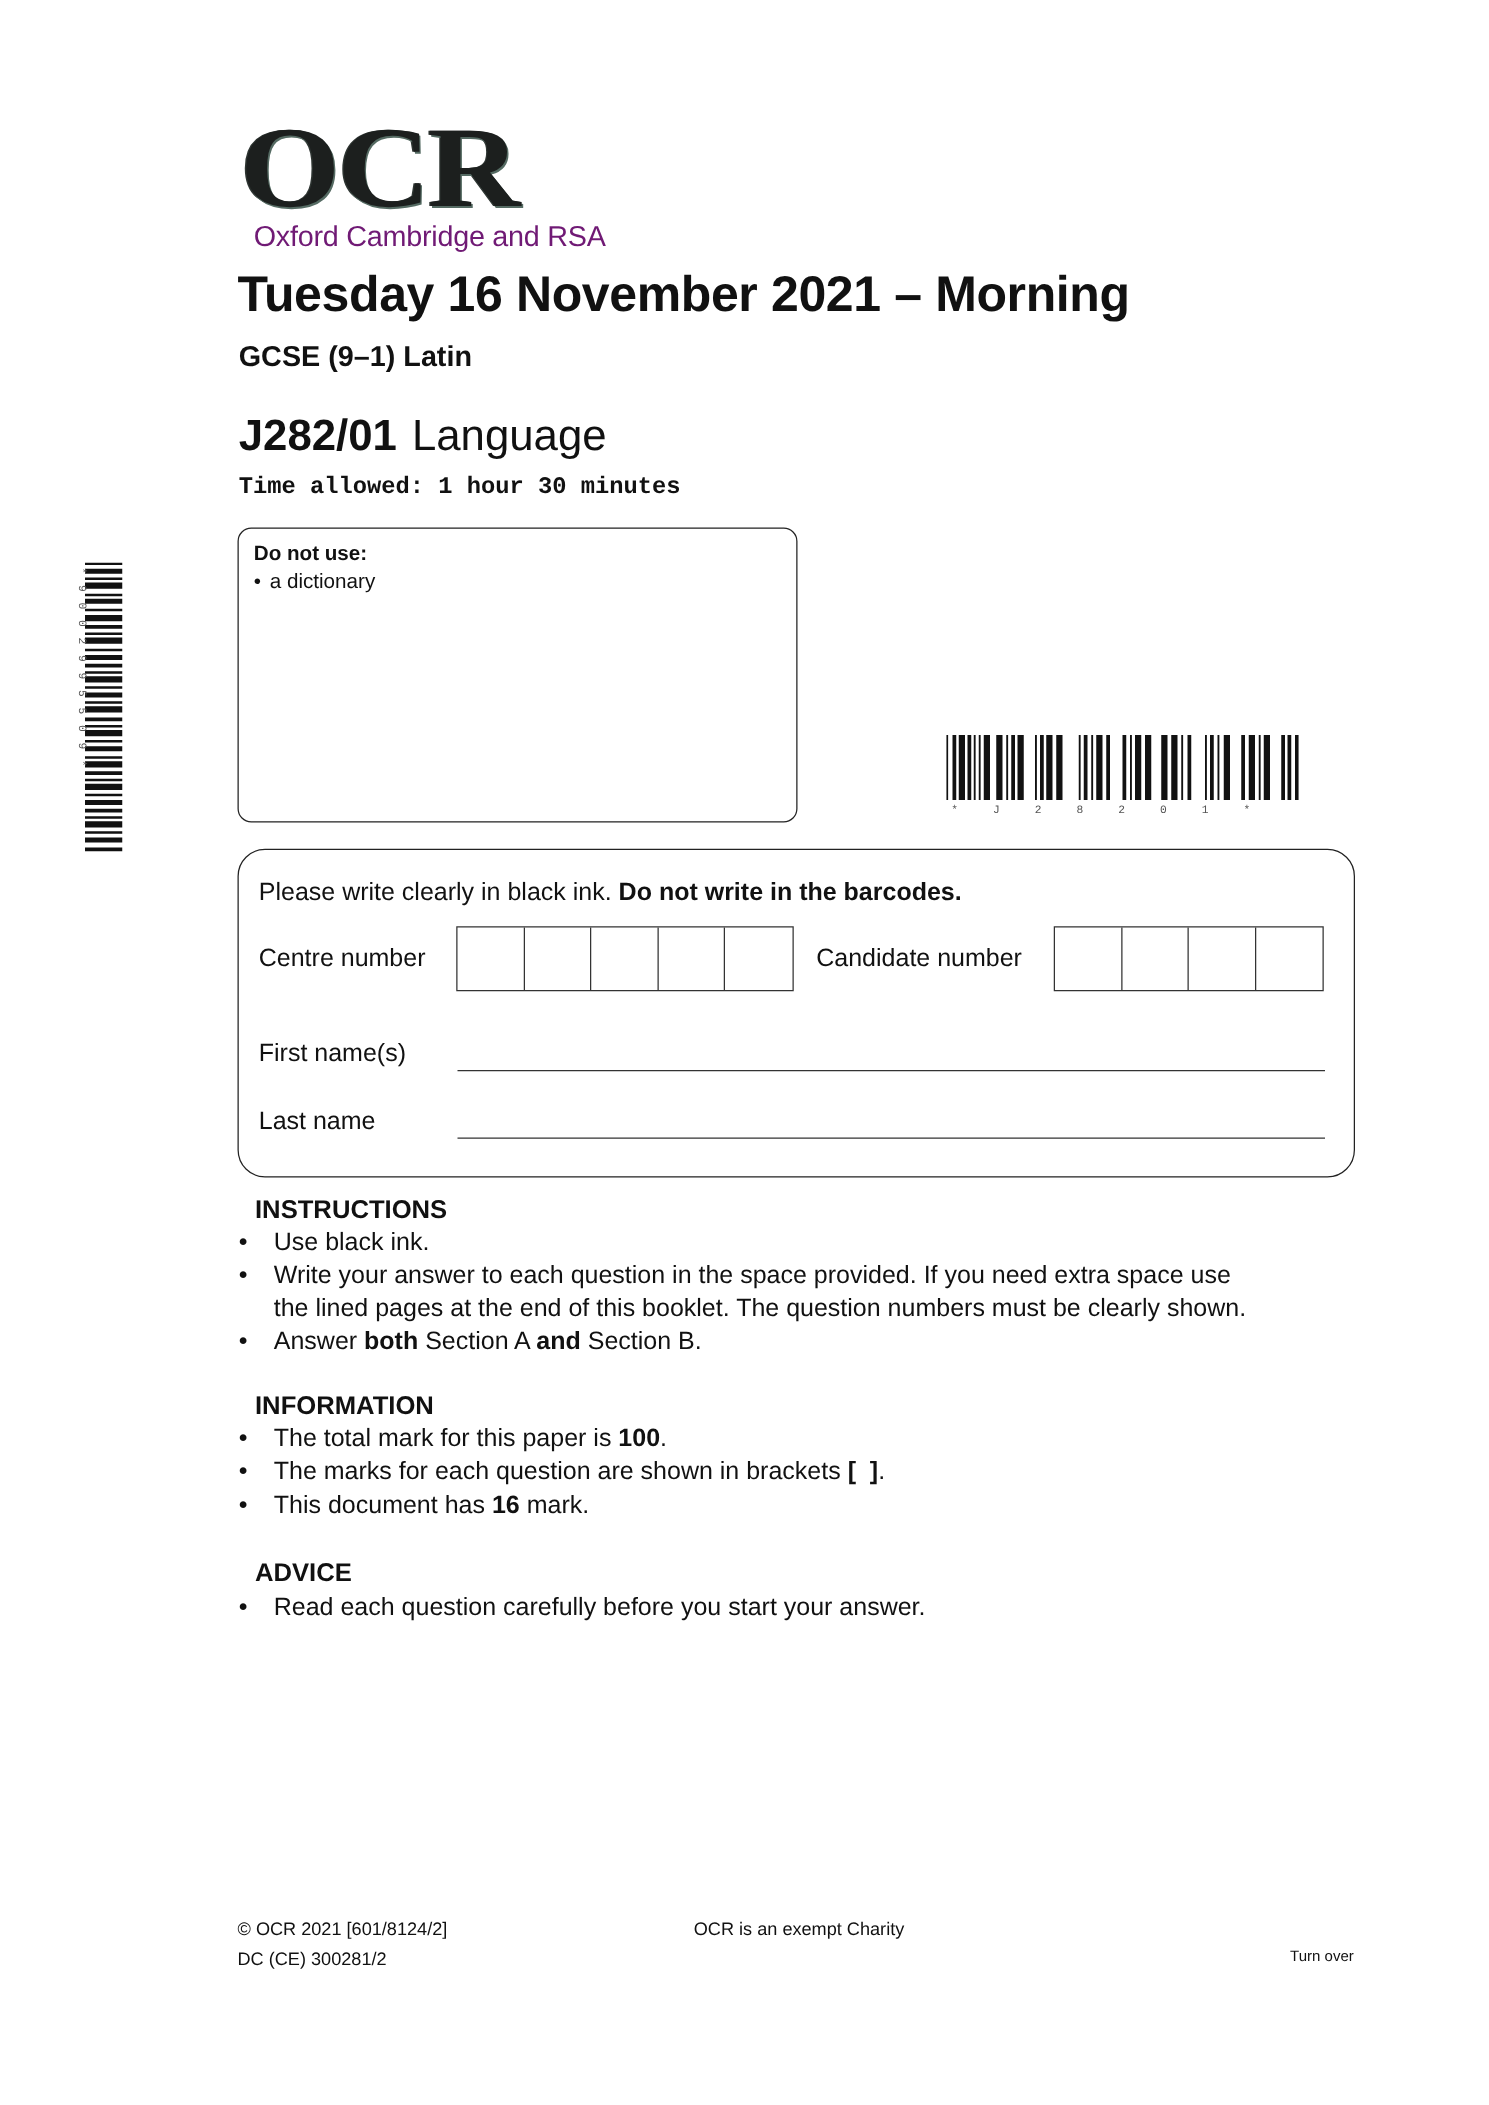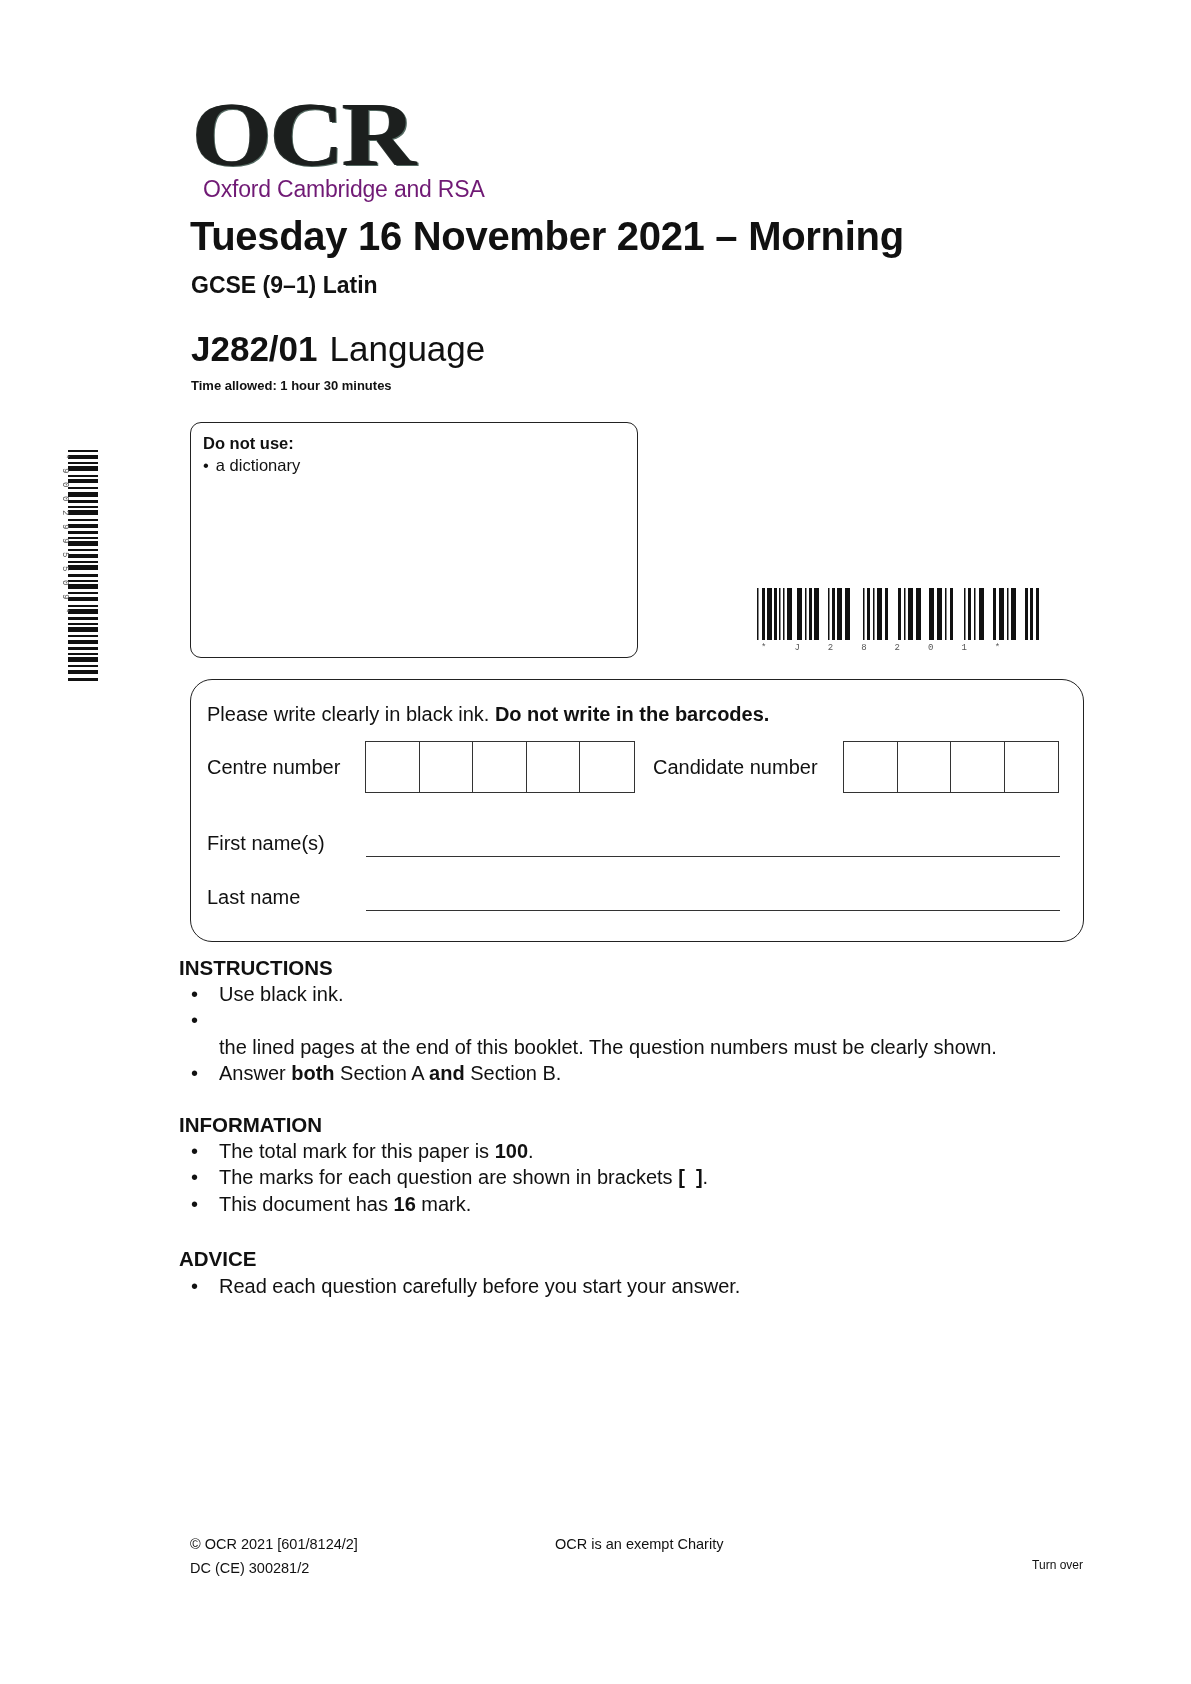--- a/index.html
+++ b/index.html
@@ -12,21 +12,21 @@
     left:192px; top:88px; font-family:"Liberation Serif", serif; font-size:92px;
     font-weight:bold; letter-spacing:-2px; color:#1c1f1e; line-height:1;
     text-shadow: 1px 1px 0 #556b63, -1px 0 0 #2e3532;
     transform: scaleX(1.12); transform-origin:left top;
   }
   .logo-sub { left:203px; top:176px; font-size:23px; color:#701a75; letter-spacing:-0.2px; }
   .title { left:190px; top:214px; font-size:40px; font-weight:bold; letter-spacing:-0.3px; }
   .subject { left:191px; top:272px; font-size:23px; font-weight:bold; }
   .code-row { left:191px; top:329px; font-size:35px; }
   .code-row b { font-weight:bold; margin-right:12px; }
-  .time { left:191px; top:378px; font-size:13px; font-weight:bold; }
+  .time { left:191px; top:378px; font-size:19px; font-weight:bold;font-family:Liberation Mono, monospace; }
 
   .dnu-box {
     left:190px; top:422px; width:448px; height:236px; border:1.5px solid #222;
     border-radius:11px; box-sizing:border-box;
   }
   .dnu-head { left:203px; top:434px; font-size:16.5px; font-weight:bold; }
   .dnu-item { left:203px; top:456px; font-size:16.5px; }
   .dnu-item span.b { margin-right:7px; }
 
   .vbar { left:54px; top:450px; width:44px; height:232px; }
@@ -37,21 +37,21 @@
     border-radius:22px; box-sizing:border-box;
   }
   .cand-head { left:207px; top:703px; font-size:20px;text-align:center; }
   .cand-head b { font-weight:bold; }
   .lbl { font-size:20px; }
   .digit-row { display:flex; border:1.5px solid #333; box-sizing:border-box; }
   .digit { width:54px; height:100%; border-right:1.5px solid #333; box-sizing:border-box; }
   .digit:last-child { border-right:none; }
   .name-line { height:0; border-top:1.5px solid #333; }
 
-  .sec-h { font-size:20.5px; font-weight:bold; left:179px; }
+  .sec-h { font-size:20.5px; font-weight:bold; left:204px; }
   .bullets { left:191px; font-size:20px; line-height:26.3px; }
   .bullets .row { display:flex; }
   .bullets .dot { width:28px; flex:none; }
   .bullets b { font-weight:bold; }
 
   .foot { font-size:14.5px;margin-left:26px; }
   .turn { font-size:12px; font-weight:normal; }
 </style>
 </head>
 <body>
@@ -190,21 +190,21 @@
 <div class="abs name-line" style="left:366px; top:910px; width:694px;"></div>
 
 <div class="abs sec-h" style="top:956px;">INSTRUCTIONS</div>
 <div class="abs bullets" style="top:981px;">
   <div class="row">
       <span class="dot">•</span>
       <span>Use black ink.</span>
     </div>
   <div class="row">
       <span class="dot">•</span>
-      <span><br><span>the lined pages at the end of this booklet. The question numbers must be clearly shown.</span></span>
+      <span><span>Write your answer to each question in the space provided. If you need extra space use</span><br><span>the lined pages at the end of this booklet. The question numbers must be clearly shown.</span></span>
     </div>
   <div class="row">
       <span class="dot">•</span>
       <span><span>Answer </span><b>both</b><span> Section A </span><b>and</b><span> Section B.</span></span>
     </div>
 </div>
 
 <div class="abs sec-h" style="top:1113px;">INFORMATION</div>
 <div class="abs bullets" style="top:1138px;">
   <div class="row">

